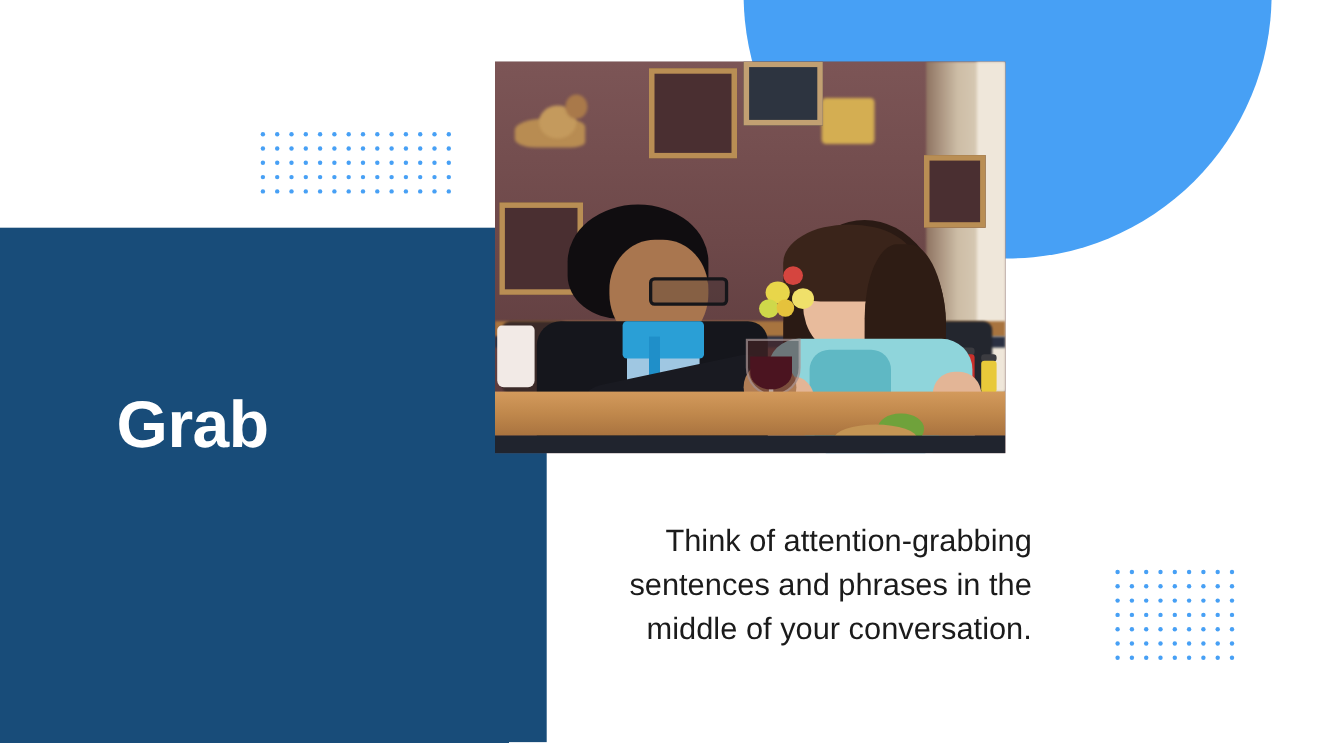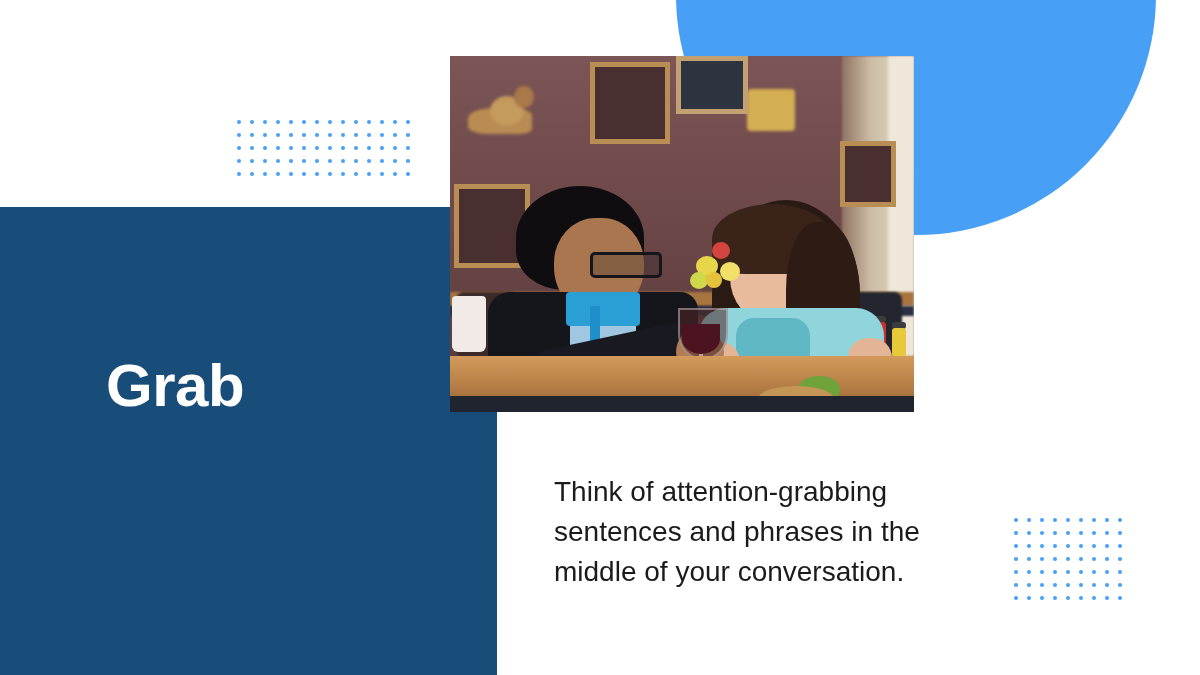--- a/index.html
+++ b/index.html
@@ -408,20 +408,21 @@
   }
   .body-text {
     position: absolute;
     left: 554px;
     top: 472px;
     width: 384px;
     color: #1b1b1b;
     font-size: 28px;
     line-height: 1.42;
     font-weight: normal;
+    text-align: right;
   }
 </style>
 </head>
 <body>
 
 <div class="slide">
 
   <div class="blue-circle"></div>
 
   <div class="navy-block"></div>

